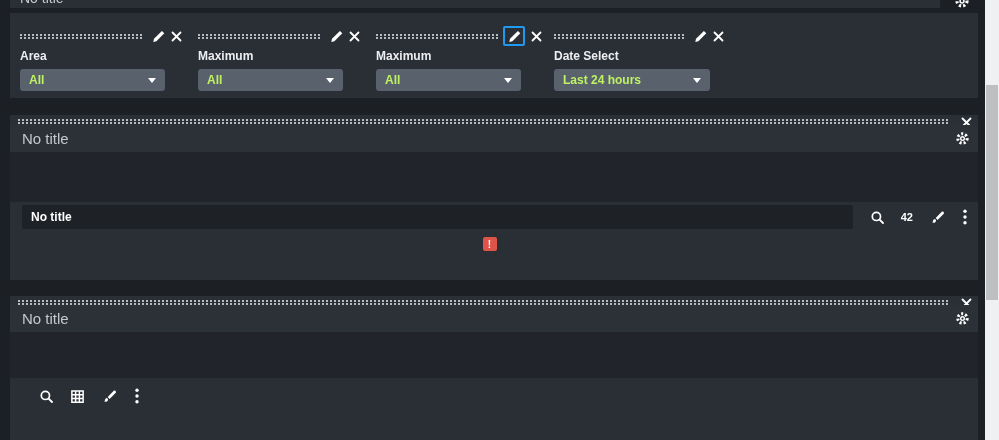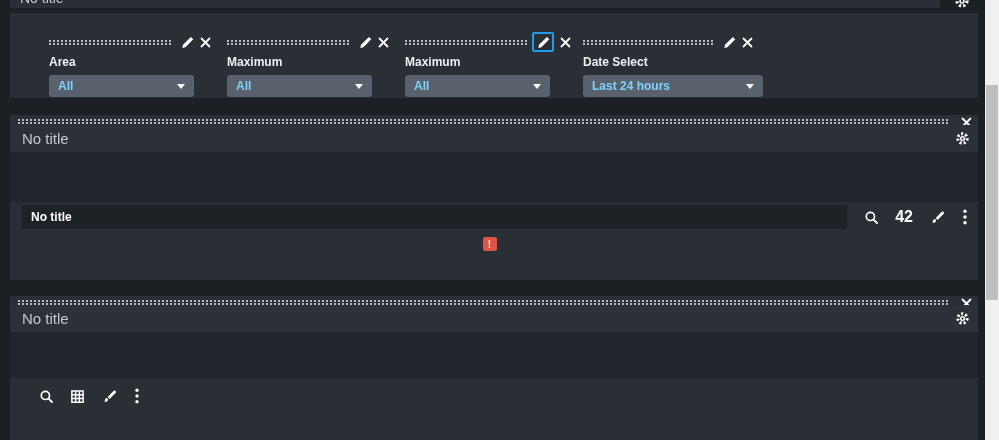--- a/index.html
+++ b/index.html
@@ -12,63 +12,63 @@
   }
   .abs { position:absolute; }
 
   
   .topbar { left:10px; top:0; width:930px; height:8px; background:#2a2e35; overflow:hidden; }
   .topbar-title { position:absolute; left:10px; top:-10px; font-size:14px; color:#c6cbd0; white-space:nowrap; }
   .top-gear { left:954px; top:-7px; width:16px; height:16px; }
 
   
   .filter-panel { left:10px; top:13px; width:968px; height:85px; background:#2a2e35; }
-  .filter { position:absolute; top:24px; height:70px;margin-left:29px; }
+  .filter { position:absolute; top:18px; height:70px; }
   .filter-head { display:flex; align-items:center; height:10px; }
   .dots {
     flex:1; height:5px;
     background-image:
       repeating-linear-gradient(90deg,#b6bbc2 0 2px,transparent 2px 4px),
       repeating-linear-gradient(90deg,#b6bbc2 0 2px,transparent 2px 4px);
     background-size:100% 2px,100% 2px;
     background-position:0 0,0 3px;
     background-repeat:no-repeat;
     cursor:grab;
   }
   .icon-btn { display:inline-flex; align-items:center; justify-content:center; cursor:pointer; }
   .pencil-btn { margin-left:7px; }
   .close-btn  { margin-left:6px; }
   .focus-ring { border:2px solid #1f9aef; border-radius:2px; padding:1px 2px; margin:-3px 0 -3px 5px; }
   .filter-label { margin-top:8px; font-size:12px; font-weight:600; color:#eceef1; white-space:nowrap; }
   .dropdown {
     margin-top:6px; height:22px; background:#59616d; border-radius:3px;
     display:flex; align-items:center; padding:0 9px; cursor:pointer;
   }
-  .dropdown .val { flex:1; font-size:12px; font-weight:700; color:#7dd3fc; white-space:nowrap; }
+  .dropdown .val { flex:1; font-size:12px; font-weight:700; color:#bef264; white-space:nowrap; }
   .caret { width:0; height:0; border-left:4px solid transparent; border-right:4px solid transparent; border-top:5px solid #fff; }
   .multiselect {
     margin-top:5px; width:145px; height:24px; background:#24272d;
     border:1px solid #4d525a; border-radius:3px; color:#e8eaec;
     font-family:"Liberation Sans", sans-serif; font-size:12px; padding:0 8px; outline:none;
   }
   .multiselect::placeholder { color:#8b929b; }
 
   
   .panel { left:10px; width:968px; background:#2a2e35; }
   .panel-drag { position:absolute; top:4px; left:8px; right:28px; }
   .panel-close { position:absolute; top:2px; right:6px; }
   .panel-gear { position:absolute; right:8px; }
   .panel-band { position:absolute; left:0; right:0; height:27px; background:#2c3138; display:flex; align-items:center; padding-left:12px; }
   .panel-title { font-size:15px; color:#c3c8cd; }
   .placeholder { position:absolute; left:0; right:0; background:#21252b; }
   .query-row { position:absolute; left:12px; right:8px; height:24px; display:flex; align-items:center; }
   .query-bar { flex:1; height:24px; background:#1e2126; border-radius:2px; display:flex; align-items:center; padding-left:9px; }
   .query-bar .label { font-size:12px; font-weight:700; color:#ffffff; }
   .qicon { margin-left:17px; display:inline-flex; align-items:center; cursor:pointer; }
-  .count { margin-left:17px; font-size:16px; font-weight:700; color:#ffffff; cursor:pointer; }
+  .count { margin-left:17px; font-size:11px; font-weight:700; color:#ffffff; cursor:pointer; }
   .status-row { position:absolute; left:0; right:0; display:flex; align-items:center; justify-content:center; }
   .warn-box {
     width:14px; height:14px; background:#de5448; border-radius:2px;
     display:flex; align-items:center; justify-content:center;
     color:#fff; font-size:10px; font-weight:700; margin-right:9px;
   }
   .status-text { font-size:12px; color:#eceef1; }
 
   
   .scroll-track { left:985px; top:0; width:14px; height:440px; background:#eff0f1; }
@@ -193,21 +193,21 @@
             <use href="#i-pencil"></use>
           </svg>
         </span>
       <span class="icon-btn close-btn">
           <svg width="11" height="11" viewBox="0 0 11 11">
             <use href="#i-close"></use>
           </svg>
         </span>
     </div>
     <div class="filter-label">Date Select</div>
-    <div class="dropdown" style="width:180px">
+    <div class="dropdown" style="width:156px">
       <span class="val">Last 24 hours</span>
       <span class="caret"></span>
     </div>
   </div>
 
 </div>
 
 <div class="abs panel" style="top:115px;height:165px">
   <div class="panel-drag dots"></div>
   <span class="panel-close icon-btn">

